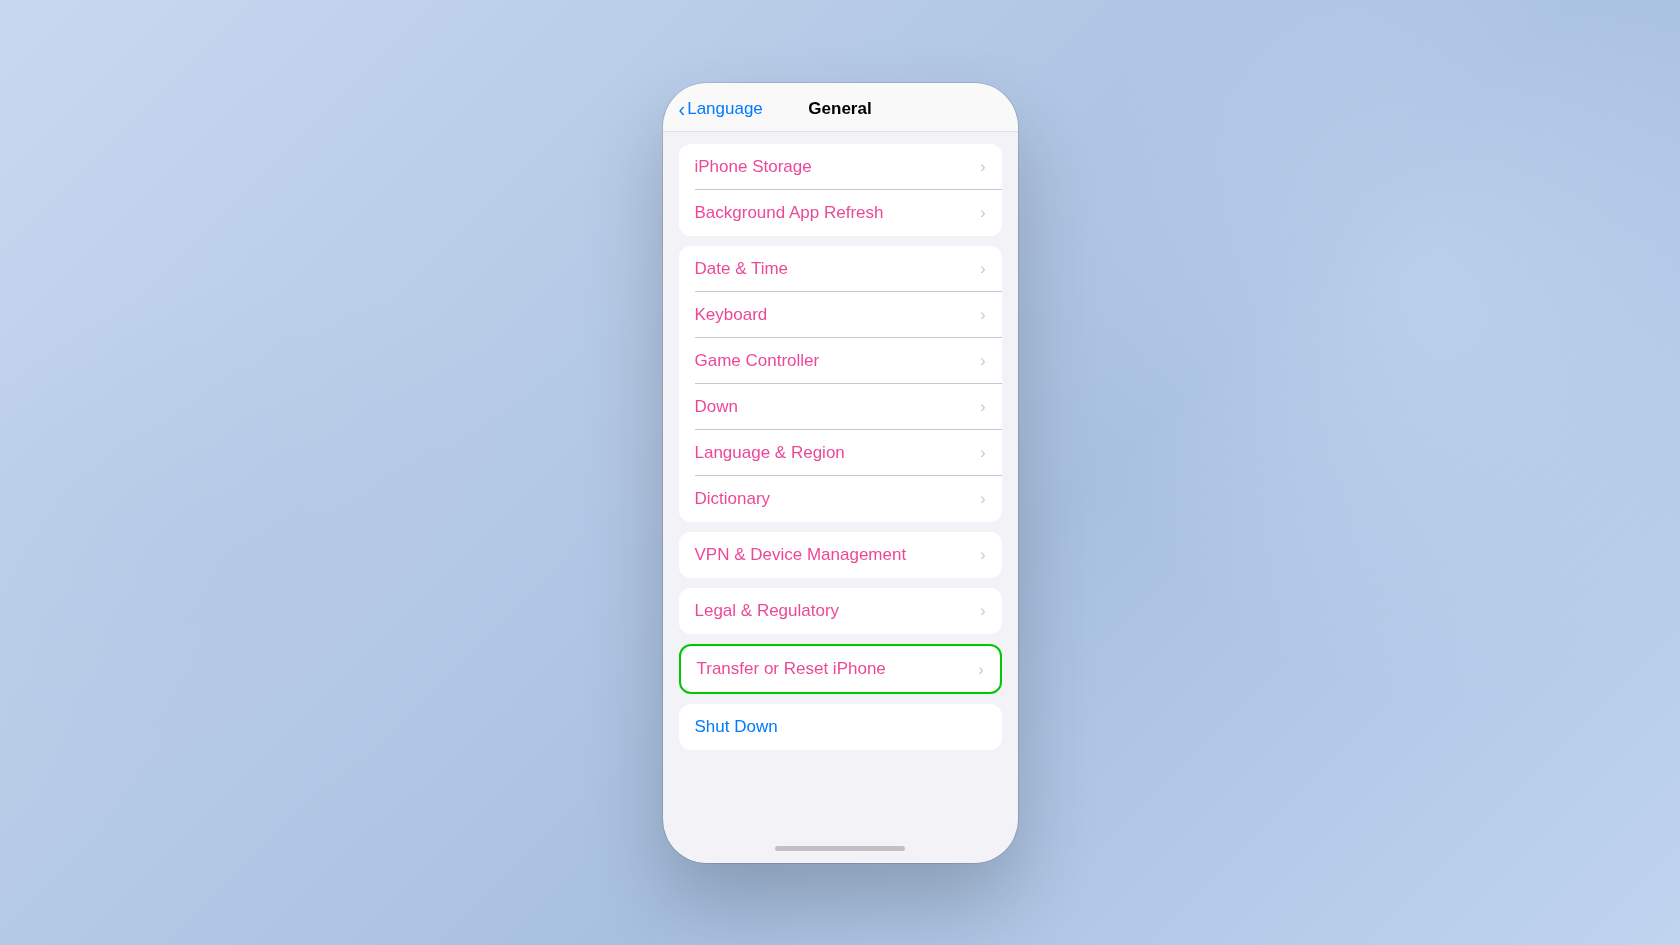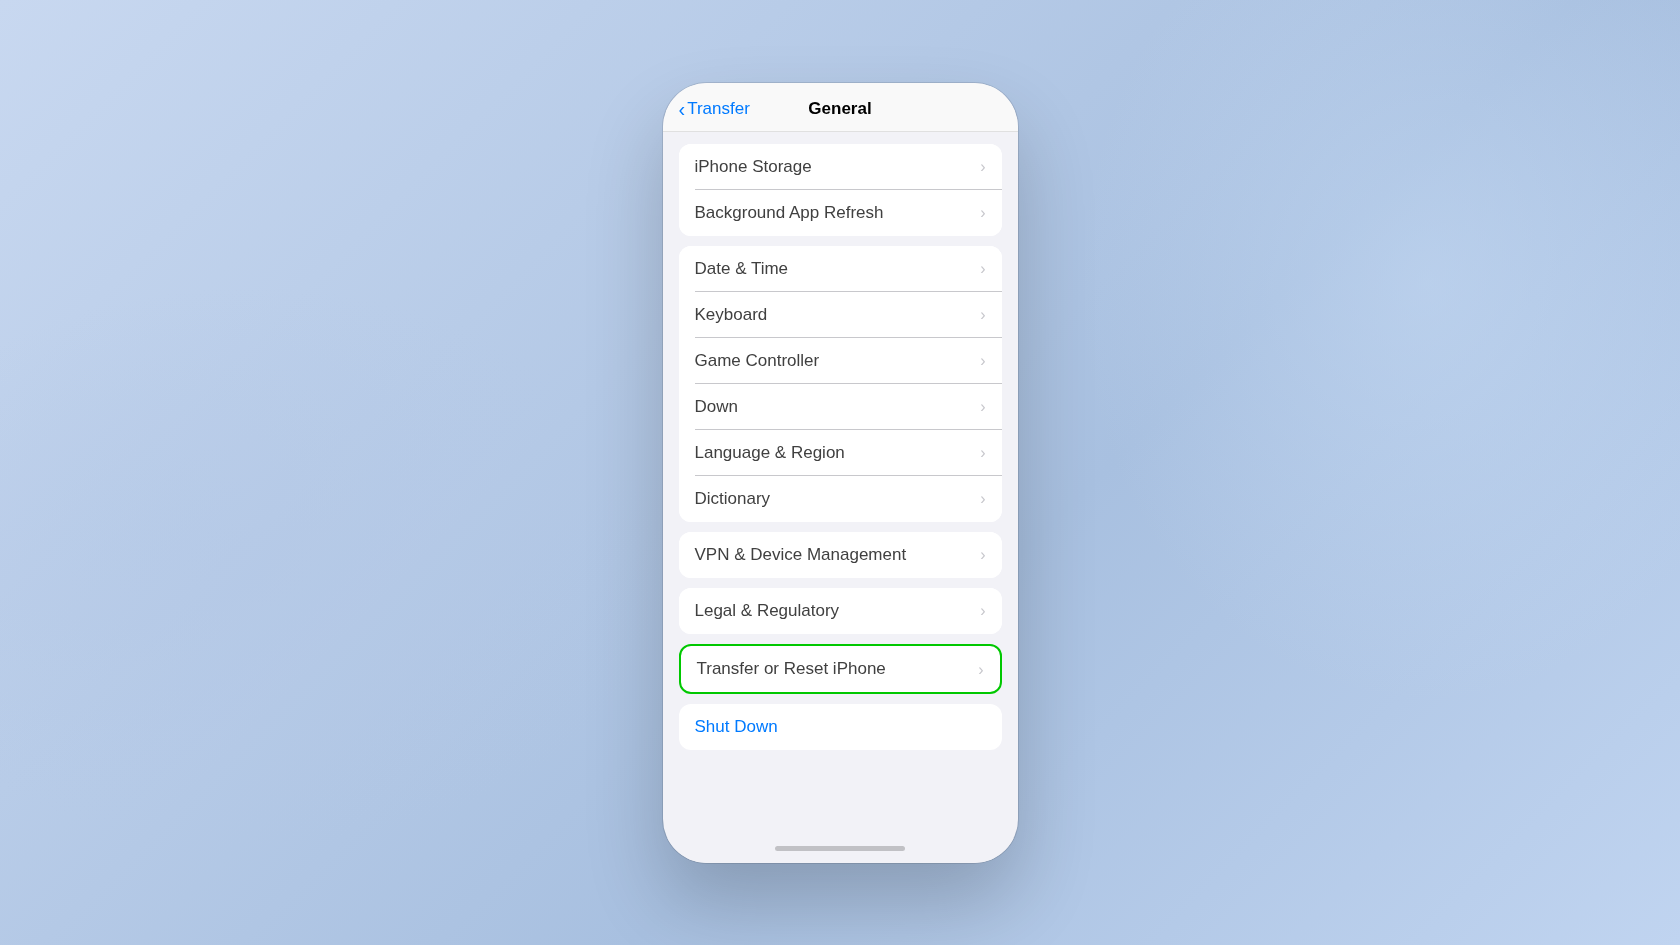--- a/index.html
+++ b/index.html
@@ -110,21 +110,21 @@
       position: absolute;
       bottom: 0;
       left: 16px;
       right: 0;
       height: 0.5px;
       background: #c8c8cc;
     }
 
     .list-item-label {
       font-size: 17px;
-      color: #404040;
+      color: #ec4899;
       font-weight: 400;
     }
 
     .list-item-chevron {
       color: #c7c7cc;
       font-size: 16px;
       font-weight: 500;
     }
 
     .transfer-reset-item {
@@ -176,21 +176,21 @@
     }
   </style>
 </head>
 <body>
 
 <div class="phone-container">
 
   <div class="nav-bar">
     <div class="nav-back">
       <span class="nav-back-chevron">‹</span>
-      <span>Transfer</span>
+      <span>Language</span>
     </div>
     <span class="nav-title">General</span>
   </div>
 
   <div class="scroll-content">
 
     <div class="section">
       <div class="section-group">
         <div class="list-item">
           <span class="list-item-label">iPhone Storage</span>

